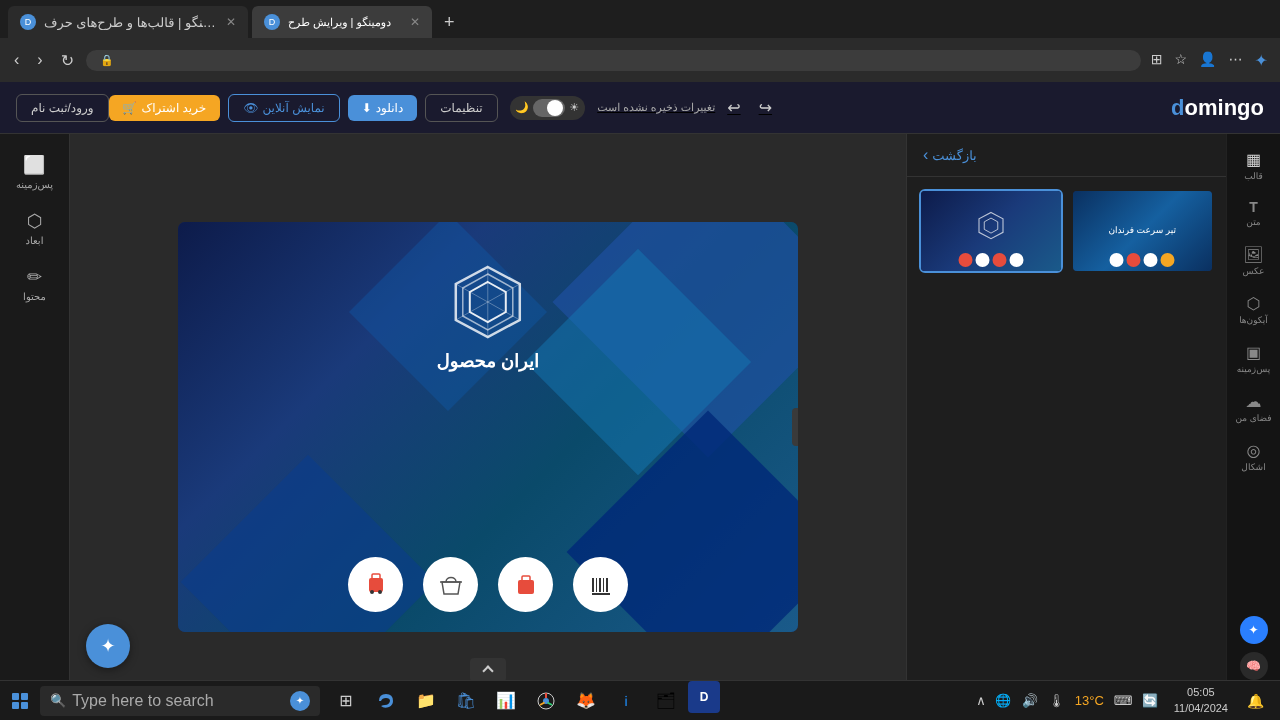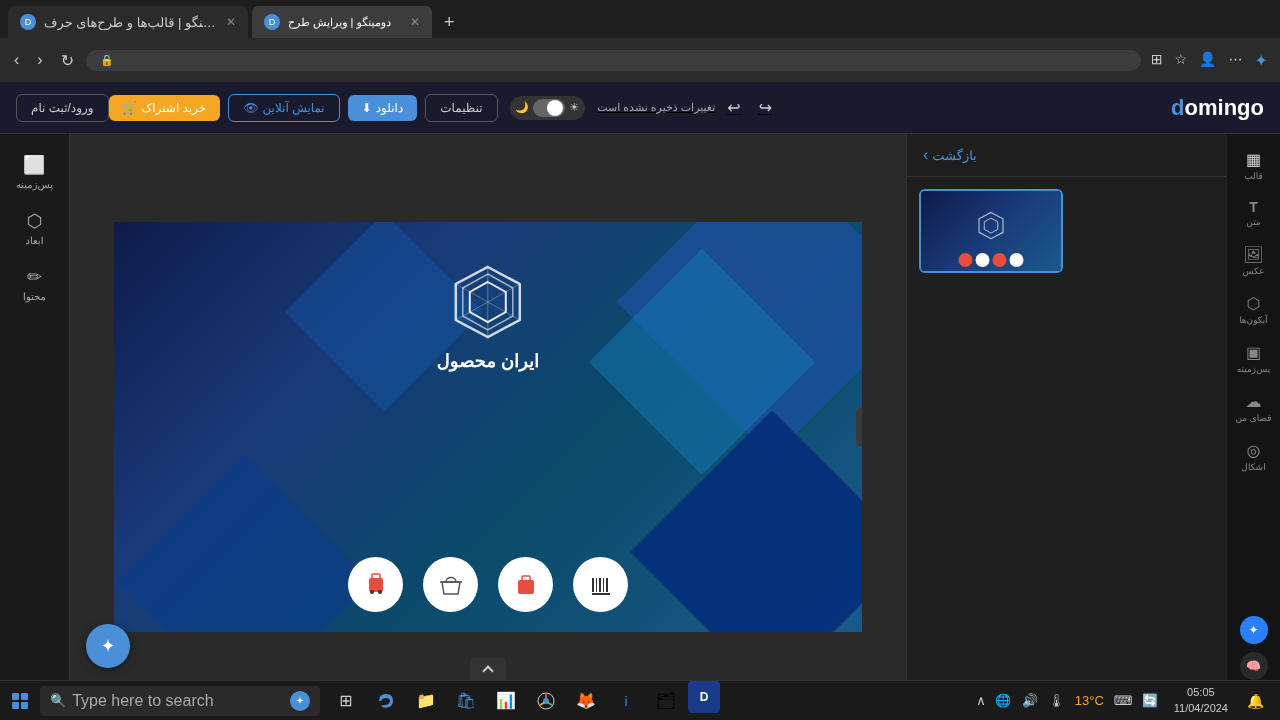--- a/index.html
+++ b/index.html
@@ -41,21 +41,21 @@
 
     
     .left-toolbar { width: 70px; background: #1a1a1a; display: flex; flex-direction: column; align-items: center; padding: 12px 0; gap: 4px; border-right: 1px solid #333; }
     .tool-item { display: flex; flex-direction: column; align-items: center; padding: 8px 4px; cursor: pointer; color: #aaa; gap: 3px; border-radius: 6px; width: 58px; }
     .tool-icon { font-size: 18px; }
     .tool-label { font-size: 10px; direction: rtl; }
 
     
     .canvas-area { flex: 1; background: #2a2a2a; display: flex; flex-direction: column; align-items: center; overflow: hidden; position: relative; }
     .canvas-wrapper { flex: 1; display: flex; align-items: center; justify-content: center; padding: 20px; overflow: hidden; }
-    .canvas-frame { width: 748px; height: 410px; background: #1a2a5a; position: relative; overflow: hidden; border-radius: 0; }
+    .canvas-frame { width: 620px; height: 410px; background: #1a2a5a; position: relative; overflow: hidden; border-radius: 7px; }
     
     
     .canvas-bg { position: absolute; inset: 0; background: linear-gradient(135deg, #0d1b4a 0%, #1a3a7a 30%, #0a4a6a 60%, #1a5a8a 100%); }
     .canvas-diamond-1 { position: absolute; top: -30px; right: -20px; width: 220px; height: 220px; background: rgba(30, 80, 160, 0.7); transform: rotate(45deg); }
     .canvas-diamond-2 { position: absolute; top: 60px; right: 80px; width: 160px; height: 160px; background: rgba(20, 120, 180, 0.5); transform: rotate(45deg); }
     .canvas-diamond-3 { position: absolute; bottom: -40px; left: 40px; width: 180px; height: 180px; background: rgba(10, 60, 140, 0.6); transform: rotate(45deg); }
     .canvas-diamond-4 { position: absolute; top: 20px; left: 200px; width: 140px; height: 140px; background: rgba(15, 90, 170, 0.4); transform: rotate(45deg); }
     .canvas-diamond-5 { position: absolute; bottom: -20px; right: -10px; width: 200px; height: 200px; background: rgba(0, 40, 120, 0.8); transform: rotate(45deg); }
     
     .canvas-logo { position: absolute; top: 40px; left: 50%; transform: translateX(-50%); text-align: center; }
@@ -318,20 +318,35 @@
                 </div>
                 <div class="thumb-icons-row">
                   <div class="thumb-icon-sm" style="background:#e74c3c;"></div>
                   <div class="thumb-icon-sm"></div>
                   <div class="thumb-icon-sm" style="background:#e74c3c;"></div>
                   <div class="thumb-icon-sm"></div>
                 </div>
               </div>
             </div>
           </div>
+          <div class="thumbnail-item">
+            <div class="thumbnail-img">
+              <div class="thumb-inner" style="background:linear-gradient(135deg,#0a3060 0%,#1560a0 50%,#0a3060 100%);">
+                <div style="position:absolute;top:50%;left:50%;transform:translate(-50%,-60%);color:#fff;font-size:9px;direction:rtl;text-align:center;white-space:nowrap;">
+                  تير سرعت فرندان
+                </div>
+                <div class="thumb-icons-row">
+                  <div class="thumb-icon-sm"></div>
+                  <div class="thumb-icon-sm" style="background:#e74c3c;"></div>
+                  <div class="thumb-icon-sm"></div>
+                  <div class="thumb-icon-sm" style="background:#f5a623;"></div>
+                </div>
+              </div>
+            </div>
+          </div>
         </div>
       </div>
     </div>
 
     <div class="right-sidebar">
       <div class="sidebar-icon active-sidebar">
         <span class="sidebar-icon-sym">▦</span>
         <span class="sidebar-icon-label">قالب</span>
       </div>
       <div class="sidebar-icon">

